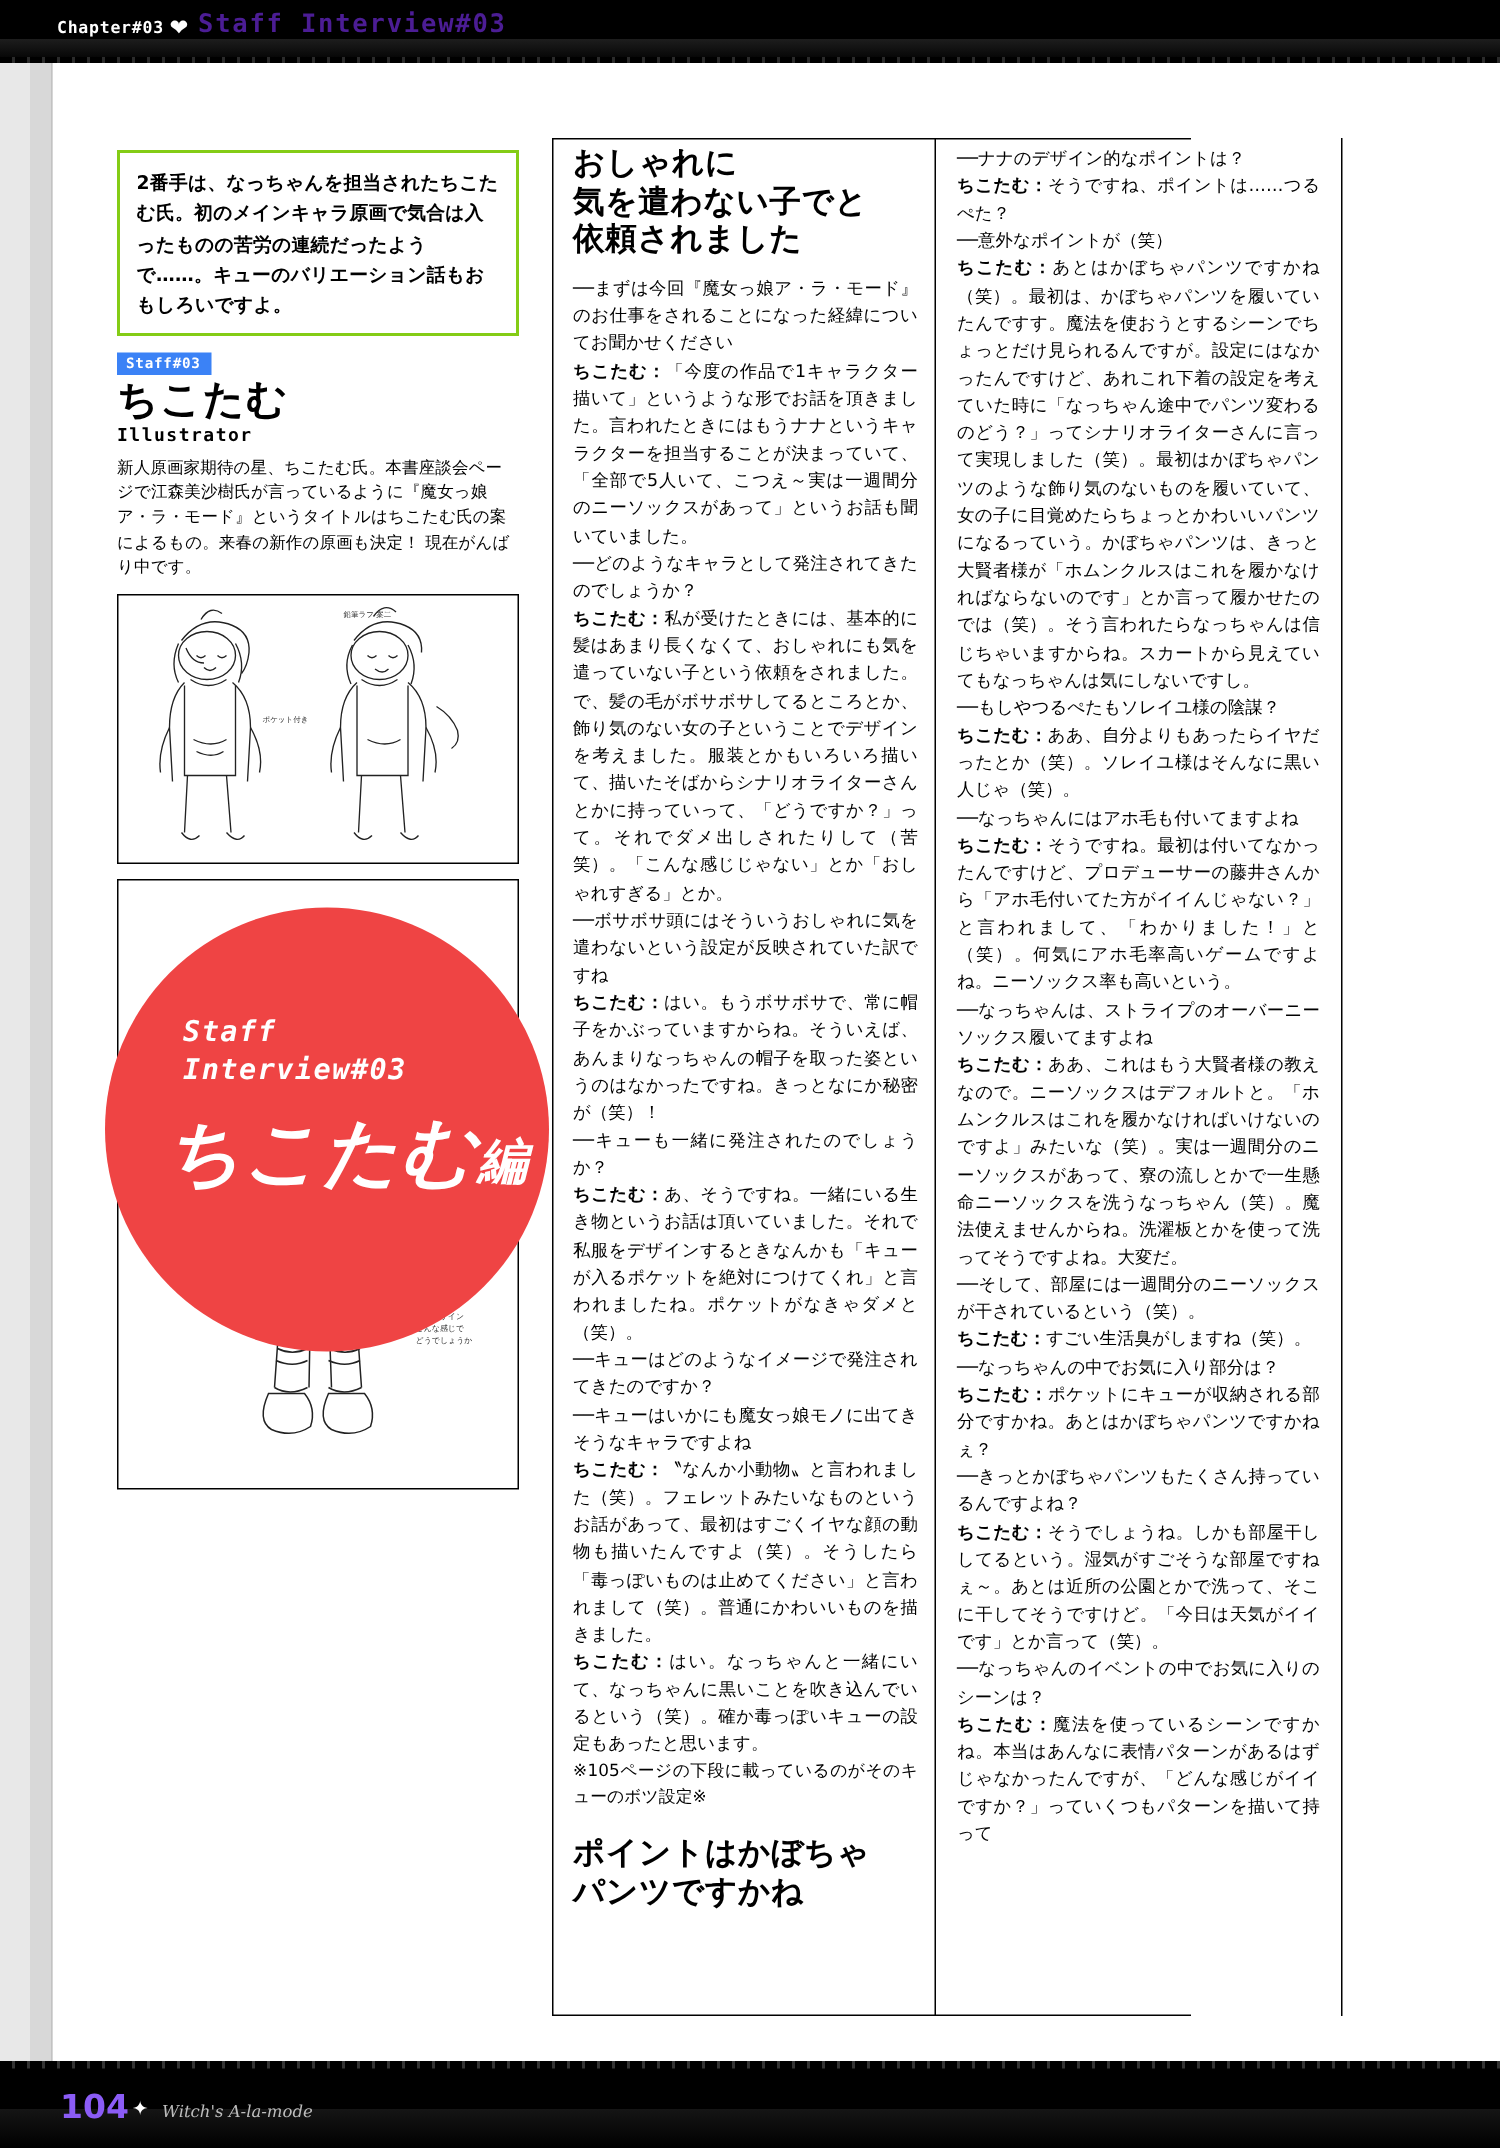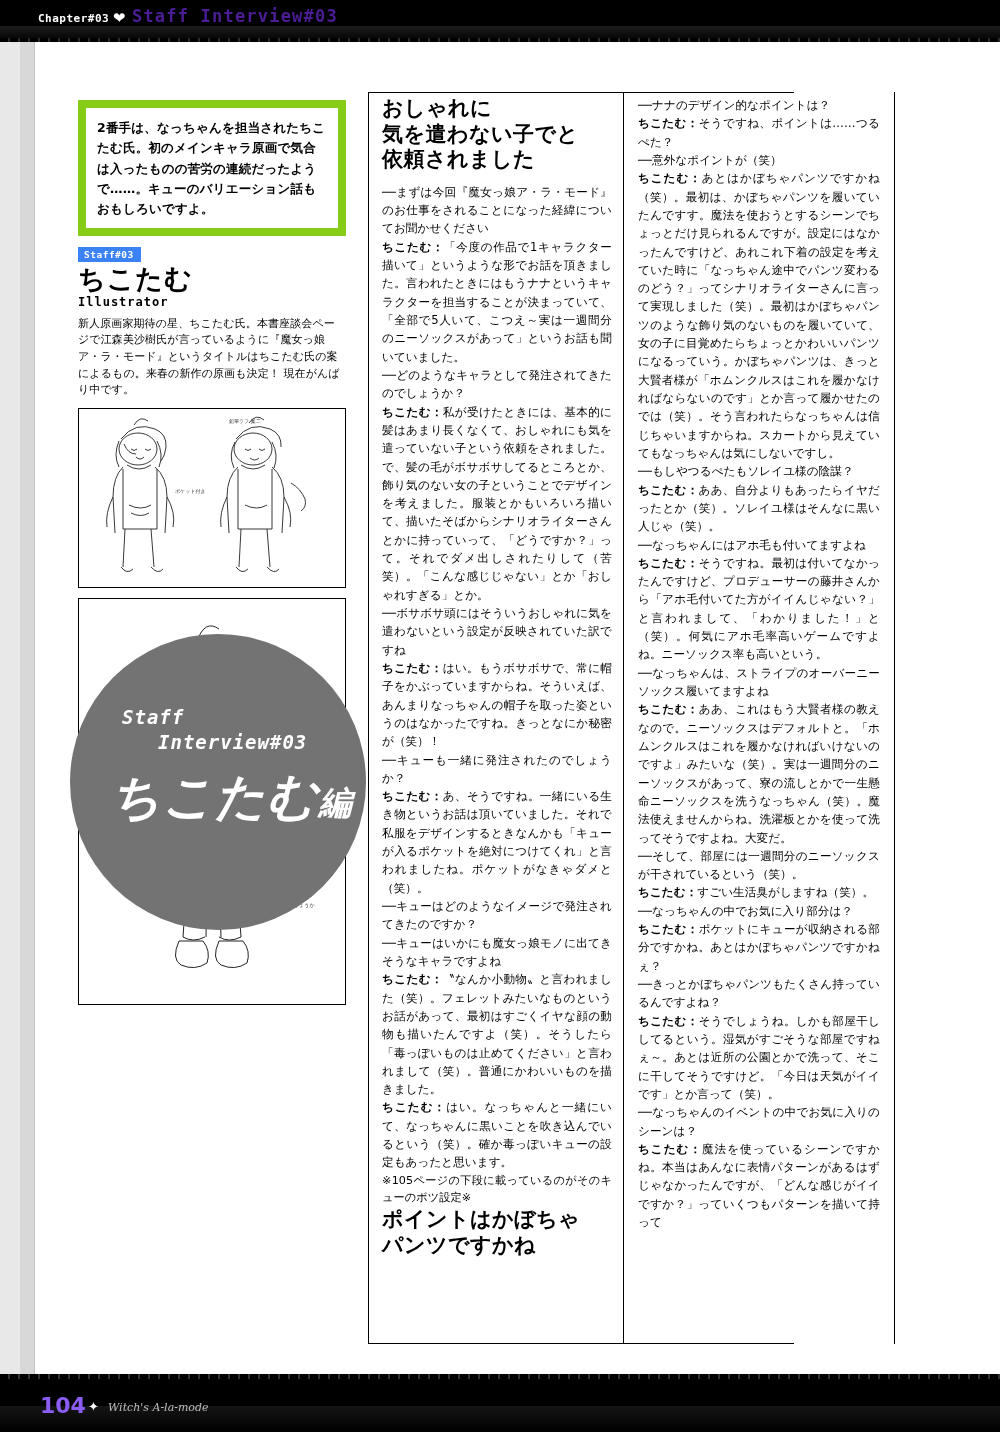--- a/index.html
+++ b/index.html
@@ -134,21 +134,21 @@
 
   
   .col-left {
     position: absolute;
     left: 18px;
     top: 30px;
     width: 268px;
   }
 
   .lead-box {
-    border: 8px solid #84cc16;
+    border: 2px solid #84cc16;
     padding: 10px 11px 9px 11px;
     font-size: 12.5px;
     line-height: 1.62;
     font-weight: bold;
     letter-spacing: 0.2px;
   }
 
   .staff-tag {
     margin-top: 11px;
     display: inline-block;
@@ -189,25 +189,25 @@
     position: relative;
     overflow: hidden;
   }
   .sketch-top { height: 178px; }
   .sketch-bottom { height: 405px; margin-top: 10px; }
 
   
   .circle-badge {
     position: absolute;
     left: -8px;
-    top: 534px;
+    top: 505px;
     width: 296px;
     height: 296px;
     border-radius: 50%;
-    background: #737373;
+    background: #ef4444;
     color: #fff;
     z-index: 5;
   }
   .badge-line1 {
     position: absolute;
     top: 72px;
     left: 52px;
     font-size: 19px;
     font-weight: bold;
     letter-spacing: 1px;
@@ -216,21 +216,20 @@
   }
   .badge-line2 {
     position: absolute;
     top: 97px;
     left: 52px;
     font-size: 19px;
     font-weight: bold;
     letter-spacing: 1px;
     font-family: "DejaVu Sans Mono", "Liberation Mono", monospace;
     font-style: italic;
-    margin-left: 36px;
   }
   .badge-name {
     position: absolute;
     top: 130px;
     left: 40px;
     font-size: 50px;
     font-weight: bold;
     letter-spacing: 1px;
     font-style: italic;
   }
@@ -279,20 +278,21 @@
   }
 
   .sec-head {
     font-size: 21px;
     font-weight: bold;
     line-height: 1.22;
     letter-spacing: 0.5px;
     margin-bottom: 10px;
   }
   .sec-head.second {
+    margin-top: 16px;
   }
 
   .para {
     font-size: 11.6px;
     line-height: 1.58;
     text-align: justify;
     letter-spacing: 0.05px;
     margin: 0 0 0 0;
   }
   .q { }

